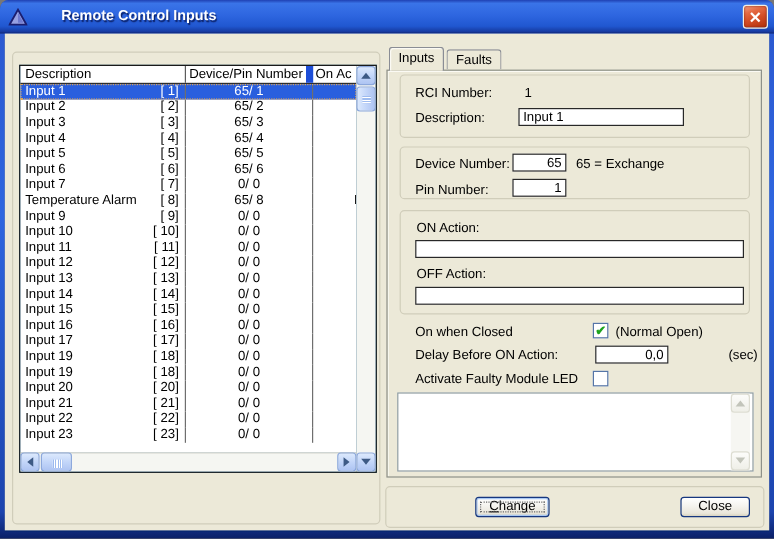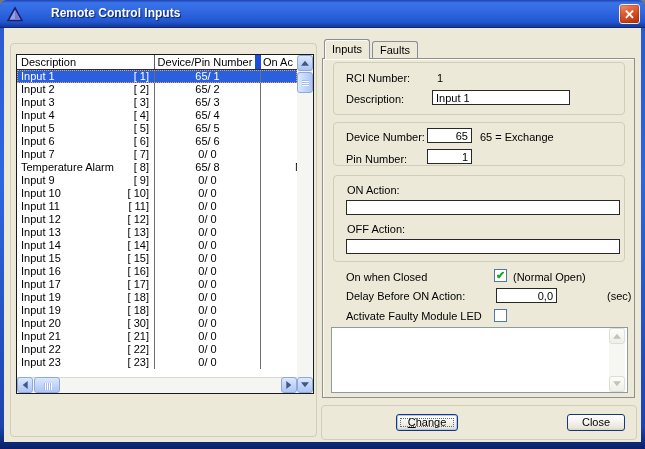--- a/index.html
+++ b/index.html
@@ -271,21 +271,21 @@
     <div class="cell c-desc">
       <span class="desc">Input 19</span>
       <span class="idx">[ 18]</span>
     </div>
     <div class="cell c-pin">0/ 0</div>
     <div class="cell c-act"></div>
   </div>
           <div class="lv-row">
     <div class="cell c-desc">
       <span class="desc">Input 20</span>
-      <span class="idx">[ 30]</span>
+      <span class="idx">[ 20]</span>
     </div>
     <div class="cell c-pin">0/ 0</div>
     <div class="cell c-act"></div>
   </div>
           <div class="lv-row">
     <div class="cell c-desc">
       <span class="desc">Input 21</span>
       <span class="idx">[ 21]</span>
     </div>
     <div class="cell c-pin">0/ 0</div>

